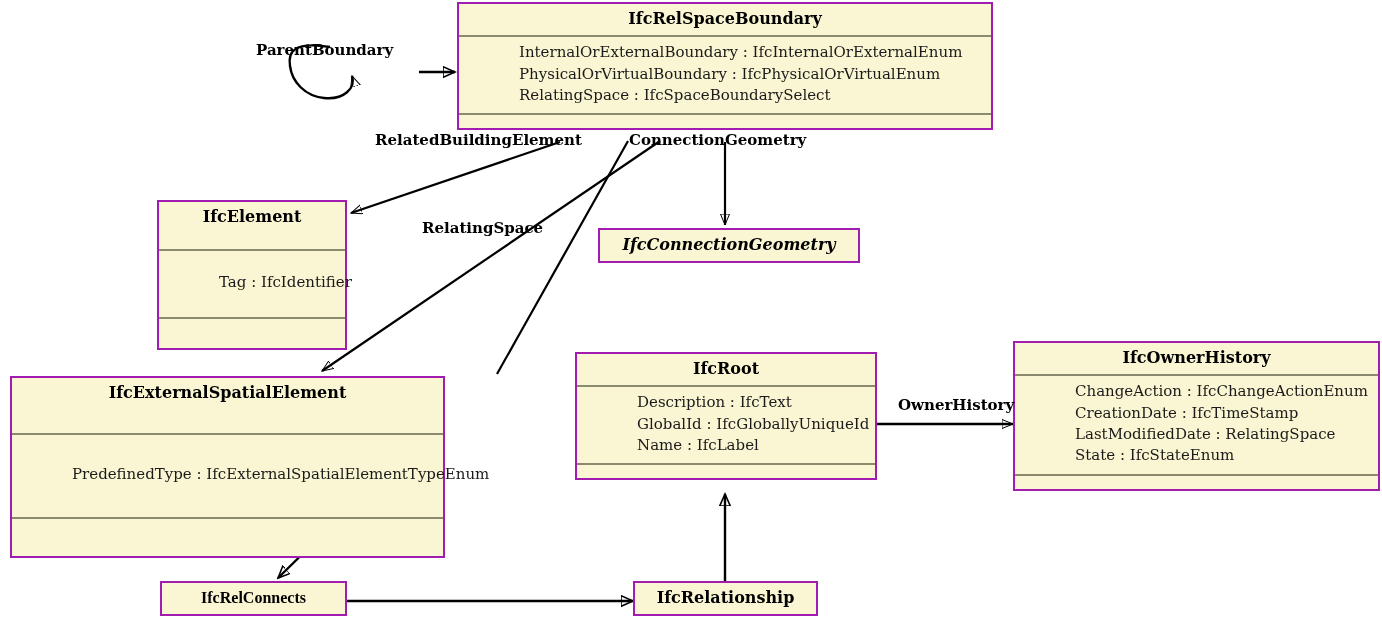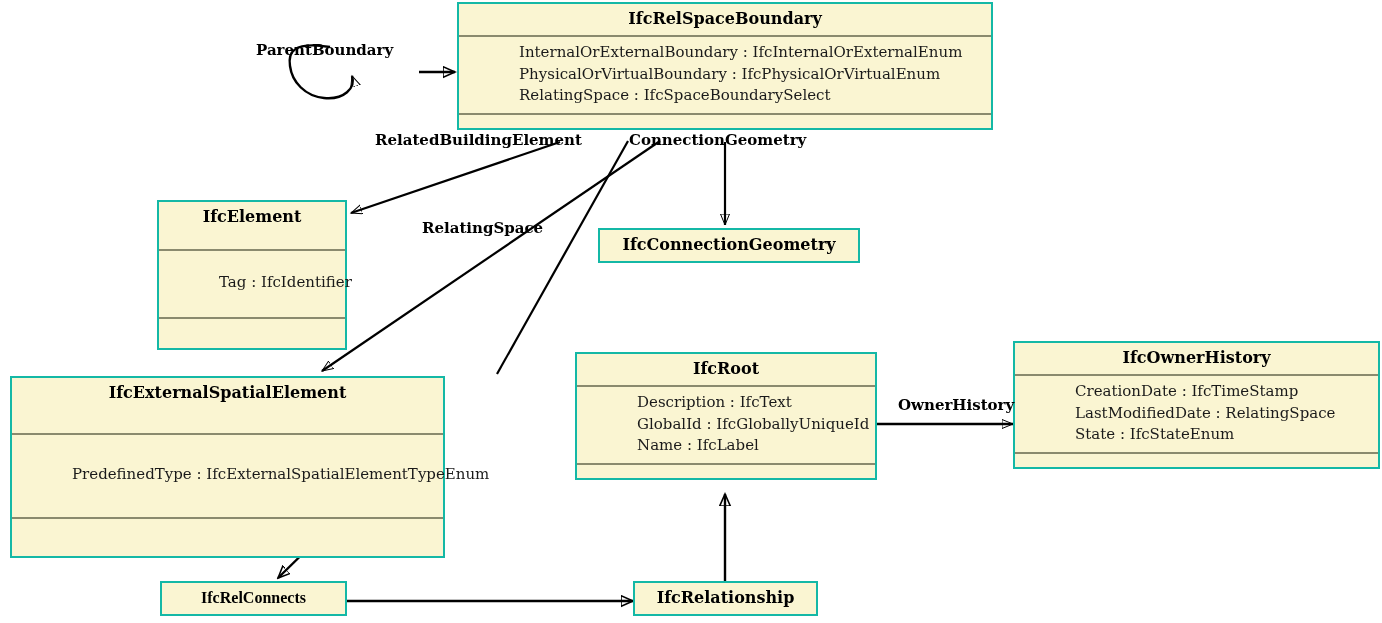--- a/index.html
+++ b/index.html
@@ -14,21 +14,21 @@
     height: 623px;
     background: #ffffff;
     overflow: hidden;
     font-family: "DejaVu Serif", "Liberation Serif", serif;
   }
   
   .uml-class {
     position: absolute;
     box-sizing: border-box;
     background: #faf5d2;
-    border: 2px solid #14b8a6;
+    border: 2px solid #a21caf;
     display: flex;
     flex-direction: column;
   }
   .uml-title {
     font-weight: bold;
     font-size: 16px;
     text-align: center;
     color: #000000;
     padding: 6px 10px 7px 10px;
     line-height: 1.15;
@@ -154,21 +154,21 @@
   <div class="uml-class" style="left:157px; top:200px; width:190px;gap:16px;">
     <div class="uml-title">IfcElement</div>
     <div class="uml-sep"></div>
     <div class="uml-attrs">
       <div class="attr">Tag : IfcIdentifier</div>
     </div>
     <div class="uml-sep"></div>
     <div class="uml-ops"></div>
   </div>
 
-  <div class="uml-class" style="left:598px; top:228px; width:262px;">
+  <div class="uml-class" style="left:598px; top:228px; width:262px;font-style:italic;">
     <div class="uml-title">IfcConnectionGeometry</div>
   </div>
 
   <div class="uml-class" style="left:10px; top:376px; width:435px;gap:24px;">
     <div class="uml-title">IfcExternalSpatialElement</div>
     <div class="uml-sep"></div>
     <div class="uml-attrs">
       <div class="attr">PredefinedType : IfcExternalSpatialElementTypeEnum</div>
     </div>
     <div class="uml-sep"></div>
@@ -184,20 +184,21 @@
       <div class="attr">Name : IfcLabel</div>
     </div>
     <div class="uml-sep"></div>
     <div class="uml-ops"></div>
   </div>
 
   <div class="uml-class" style="left:1013px; top:341px; width:367px;">
     <div class="uml-title">IfcOwnerHistory</div>
     <div class="uml-sep"></div>
     <div class="uml-attrs">
+      <div class="attr">ChangeAction : IfcChangeActionEnum</div>
       <div class="attr">CreationDate : IfcTimeStamp</div>
       <div class="attr">LastModifiedDate : RelatingSpace</div>
       <div class="attr">State : IfcStateEnum</div>
     </div>
     <div class="uml-sep"></div>
     <div class="uml-ops"></div>
   </div>
 
   <div class="uml-class" style="left:160px; top:581px; width:187px;font-family:Liberation Serif, serif;">
     <div class="uml-title">IfcRelConnects</div>

